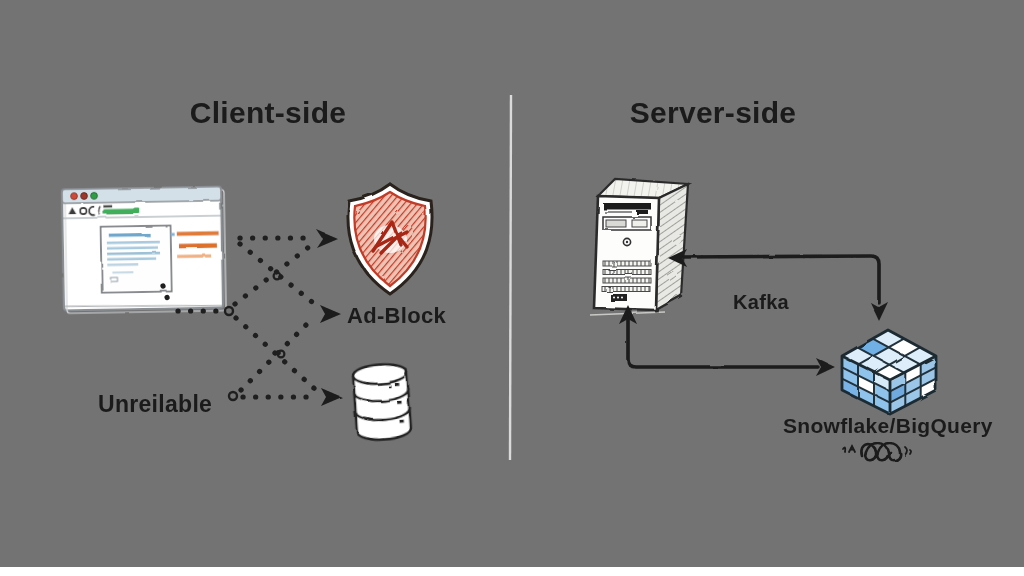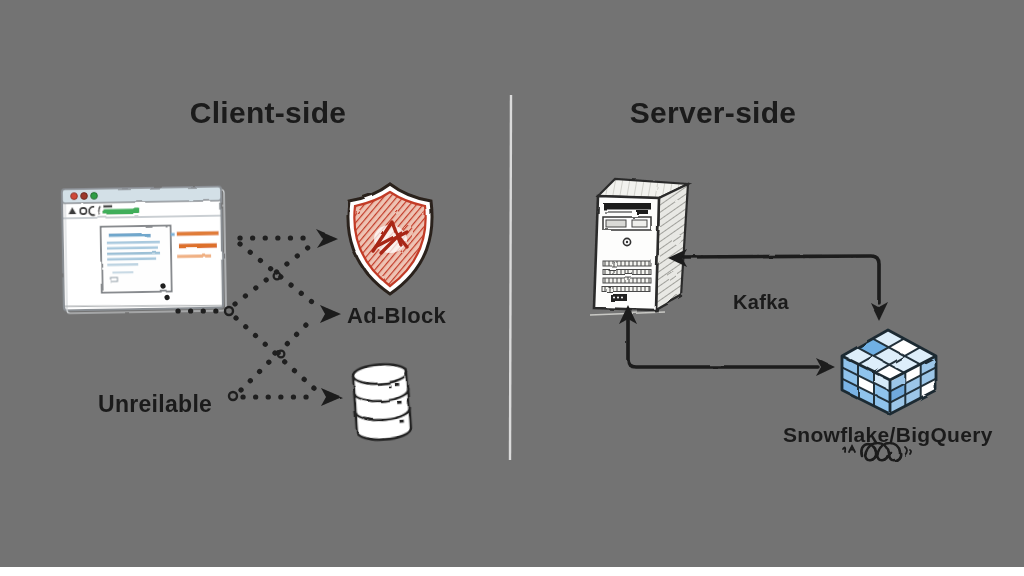--- a/index.html
+++ b/index.html
@@ -7,21 +7,21 @@
     position:relative;width:1024px;height:567px;background:#737373;overflow:hidden;
     font-family:Liberation Sans, sans-serif;
   }
   .label{position:absolute;color:#1b1b1b;font-weight:700;letter-spacing:.3px;white-space:nowrap;}
   .title{font-size:30px;width:220px;text-align:center;}
   #client-title{left:158px;top:96px;}
   #server-title{left:603px;top:96px;}
   #adblock-label{left:347px;top:303px;font-size:22px;}
   #unreliable-label{left:98px;top:391px;font-size:23px;}
   #kafka-label{left:733px;top:291px;font-size:20px;}
-  #warehouse-label{left:783px;top:414px;font-size:21px;width:202px;text-align:center;margin-top:9px;}
+  #warehouse-label{left:783px;top:414px;font-size:21px;width:202px;text-align:center;}
   svg{position:absolute;left:0;top:0;}
 </style>
 </head>
 <body>
 
 <div class="stage">
 
 <svg width="1024" height="576" viewBox="0 0 1024 576">
   <defs>
     <filter id="rough" x="-5%" y="-5%" width="110%" height="110%">

